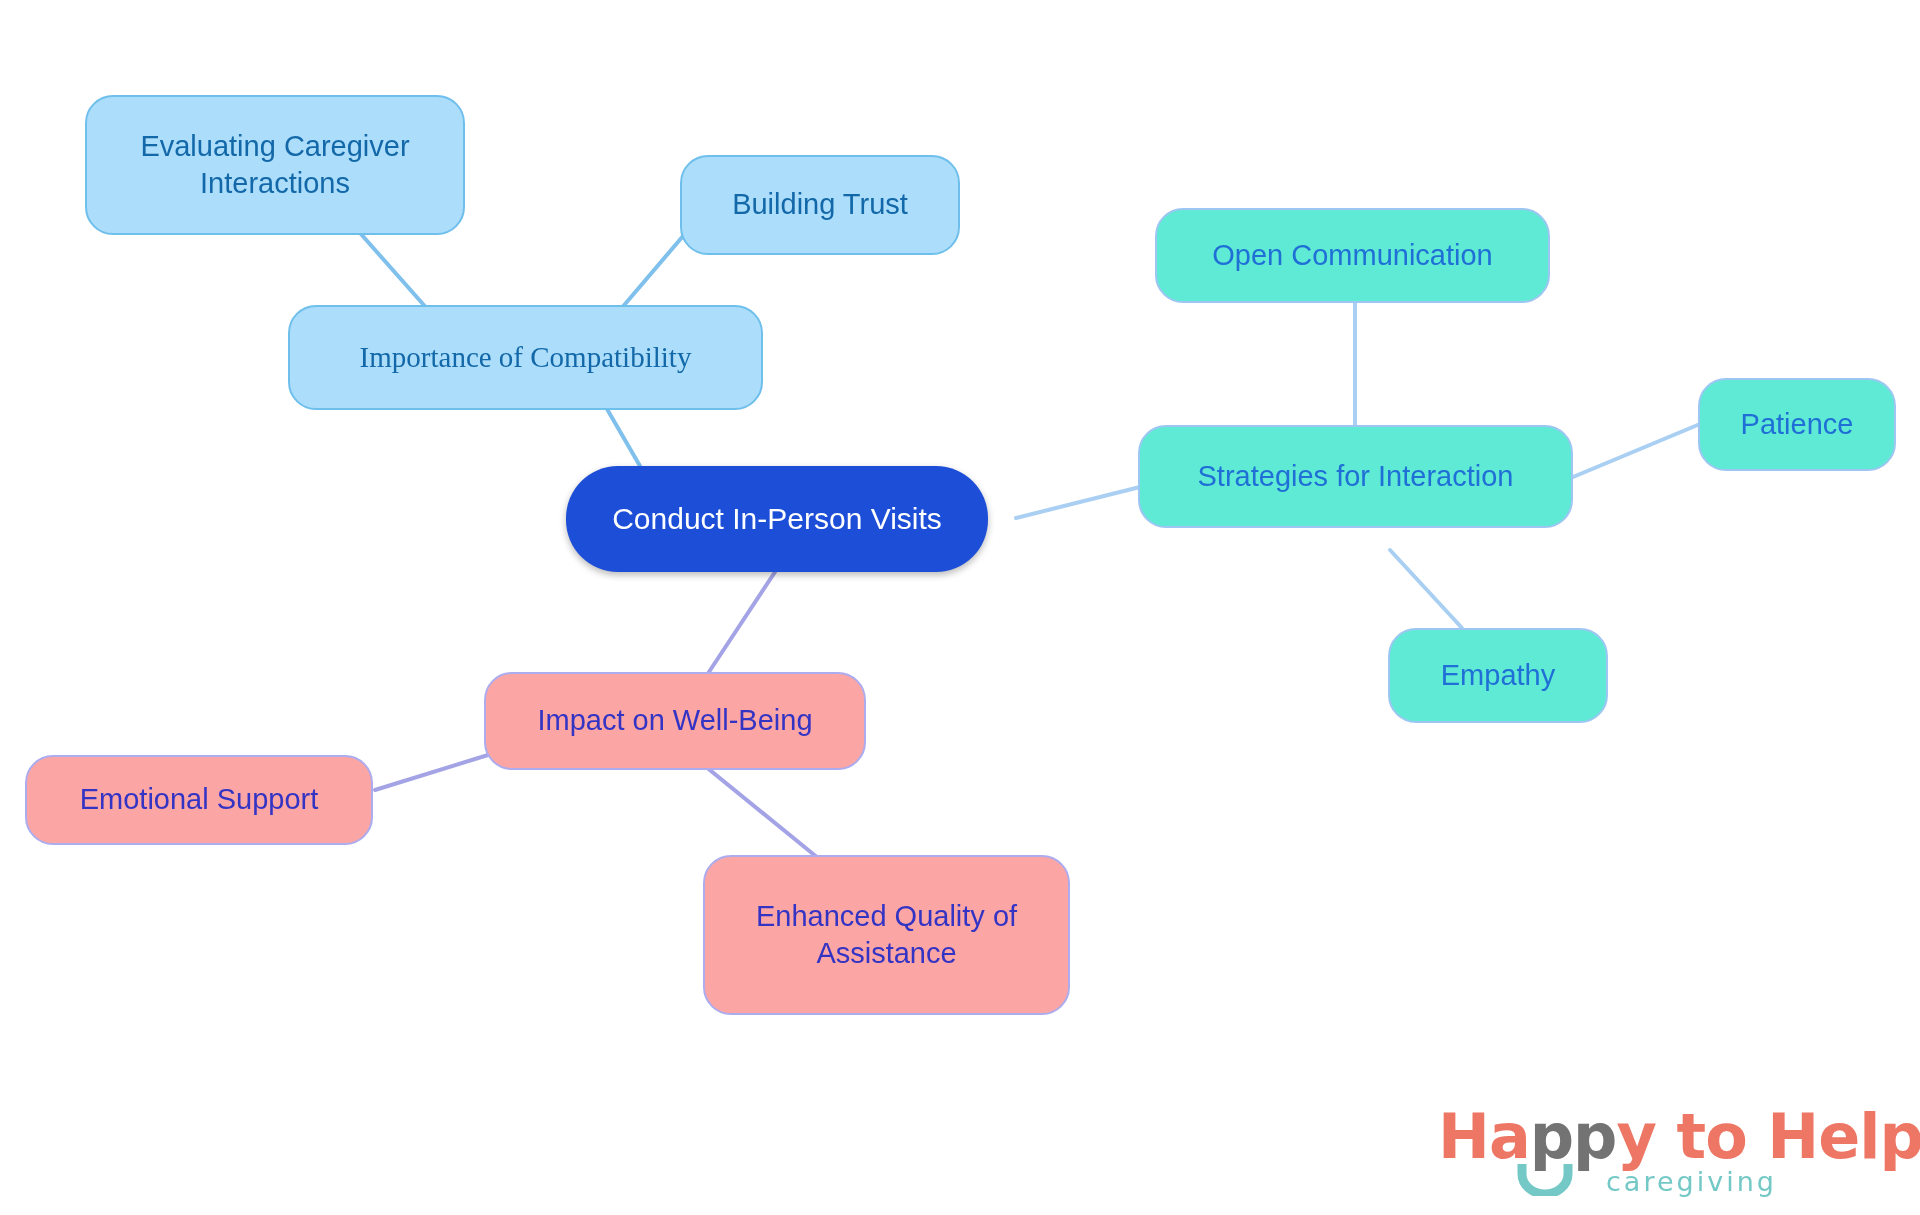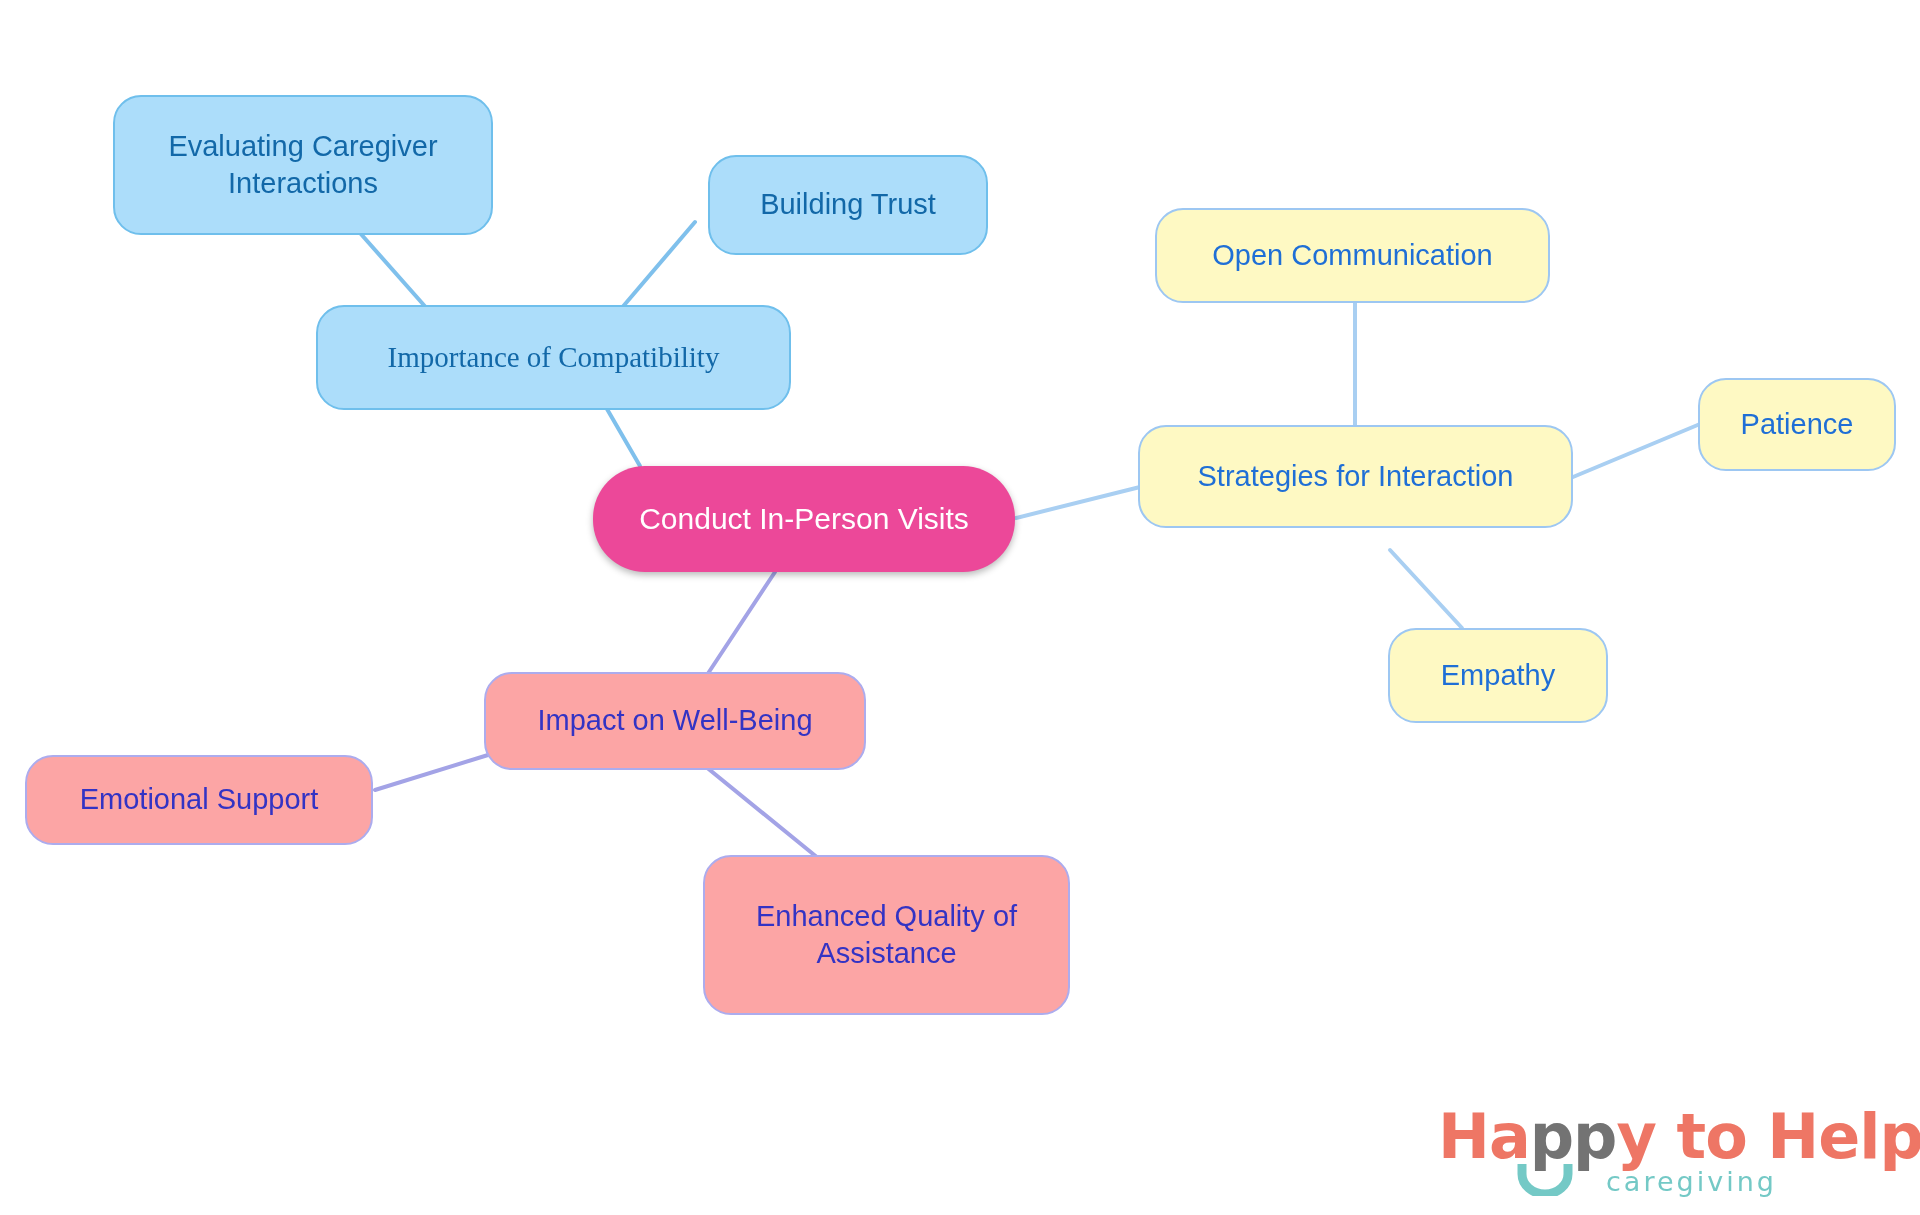--- a/index.html
+++ b/index.html
@@ -39,24 +39,23 @@
   }
   .node.root {
     border-radius: 52px;
     border-width: 0;
     box-shadow: 0 3px 7px rgba(0,0,0,0.28);
   }
   .node.blue-a {
     background: #ACDDFA;
     border-color: #6FBFEC;
     color: #1268A8;
-    margin-left: 28px;
   }
   .node.blue-b {
-    background: #fef9c3;
+    background: #5eead4;
     border-color: #9DC7F2;
     color: #1F6FD6;
   }
   .node.purple {
     background: #fca5a5;
     border-color: #ACACEE;
     color: #3333C4;
   }
   
   #logo {
@@ -130,21 +129,21 @@
   </div>
 
   <div class="node blue-a" style="left:680px; top:155px; width:280px; height:100px; font-size:29px;">
     <span>Building Trust</span>
   </div>
 
   <div class="node blue-a" style="left:288px; top:305px; width:475px; height:105px; font-size:29px;font-family:Liberation Serif, serif;">
     <span>Importance of Compatibility</span>
   </div>
 
-  <div class="node root" style="left:593px; top:466px; width:422px; height:106px; font-size:30px; background:#ec4899; color:#FFFFFF;">
+  <div class="node root" style="left:566px; top:466px; width:422px; height:106px; font-size:30px; background:#1d4ed8; color:#FFFFFF;">
     <span>Conduct In-Person Visits</span>
   </div>
 
   <div class="node blue-b" style="left:1155px; top:208px; width:395px; height:95px; font-size:29px;">
     <span>Open Communication</span>
   </div>
 
   <div class="node blue-b" style="left:1138px; top:425px; width:435px; height:103px; font-size:29px;">
     <span>Strategies for Interaction</span>
   </div>

